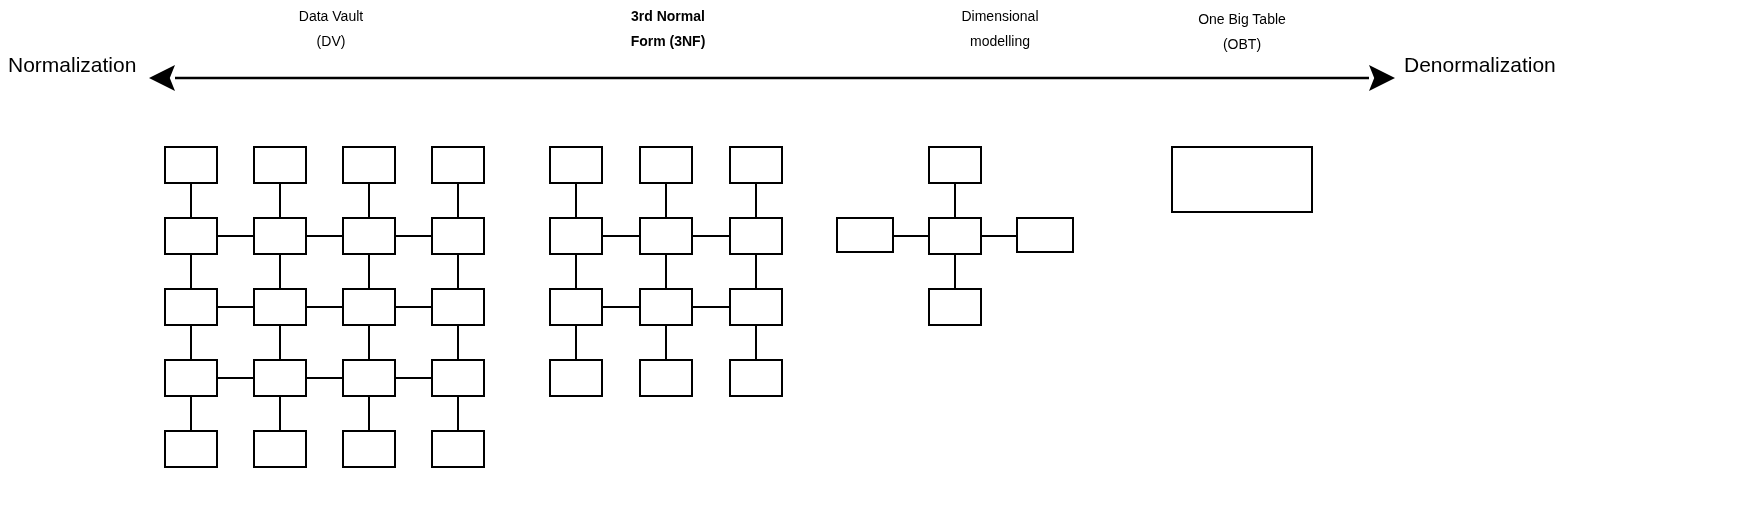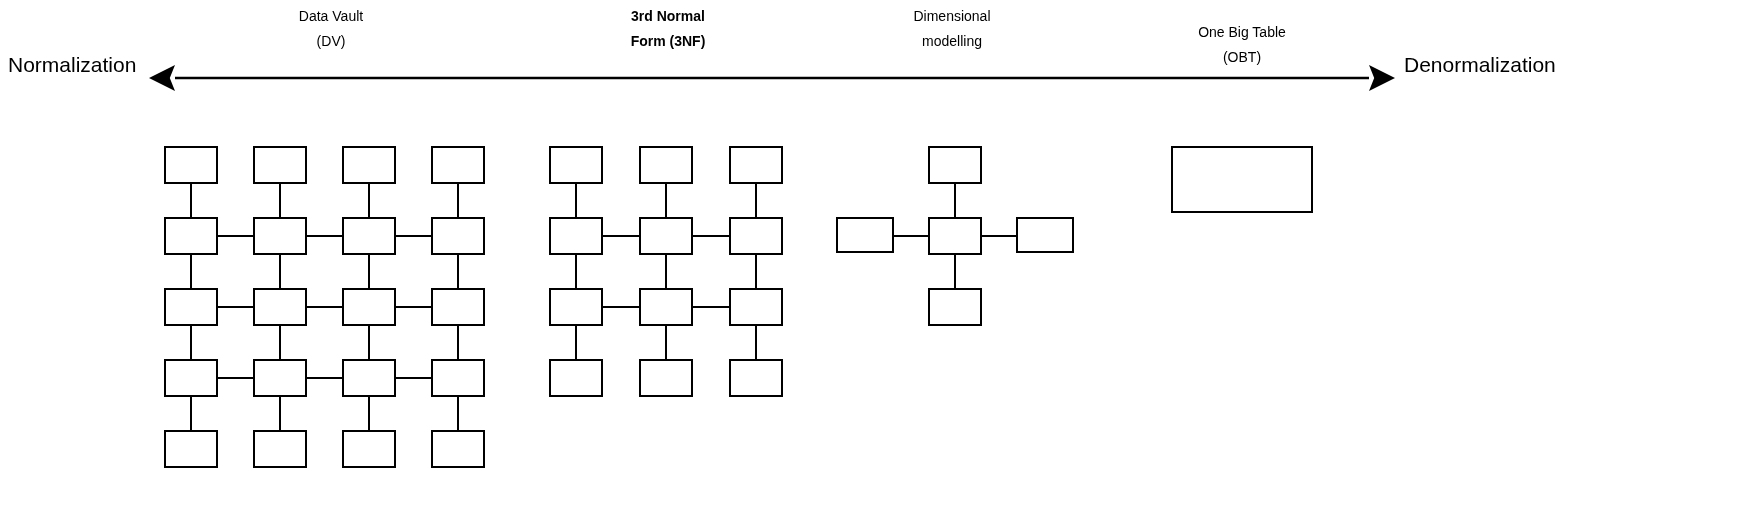--- a/index.html
+++ b/index.html
@@ -82,23 +82,23 @@
     <line x1="175" y1="78" x2="1369" y2="78" stroke="#000000" stroke-width="2.6" marker-start="url(#arrowL)" marker-end="url(#arrowR)"></line>
   </svg>
 
   <div class="axis-end-label" id="axis-label-left">Normalization</div>
   <div class="axis-end-label" id="axis-label-right">Denormalization</div>
 
   <div class="column-label" style="left:201px; top:4px; width:260px;">Data Vault
 (DV)</div>
   <div class="column-label" style="left:538px; top:4px; width:260px;font-weight:bold;">3rd Normal
 Form (3NF)</div>
-  <div class="column-label" style="left:822px; top:4px; width:260px;">Dimensional
+  <div class="column-label" style="left:870px; top:4px; width:260px;">Dimensional
 modelling</div>
-  <div class="column-label" style="left:1112px; top:20px; width:260px;">One Big Table
+  <div class="column-label" style="left:1112px; top:7px; width:260px;">One Big Table
 (OBT)</div>
 
   <div class="cluster" id="cluster-data-vault">
       <div class="edge edge-v" style="left: 189.9px; top: 184px; height: 33px;"></div>
       <div class="edge edge-v" style="left: 189.9px; top: 255px; height: 33px;"></div>
       <div class="edge edge-v" style="left: 189.9px; top: 326px; height: 33px;"></div>
       <div class="edge edge-v" style="left: 189.9px; top: 397px; height: 33px;"></div>
       <div class="edge edge-v" style="left: 278.9px; top: 184px; height: 33px;"></div>
       <div class="edge edge-v" style="left: 278.9px; top: 255px; height: 33px;"></div>
       <div class="edge edge-v" style="left: 278.9px; top: 326px; height: 33px;"></div>

